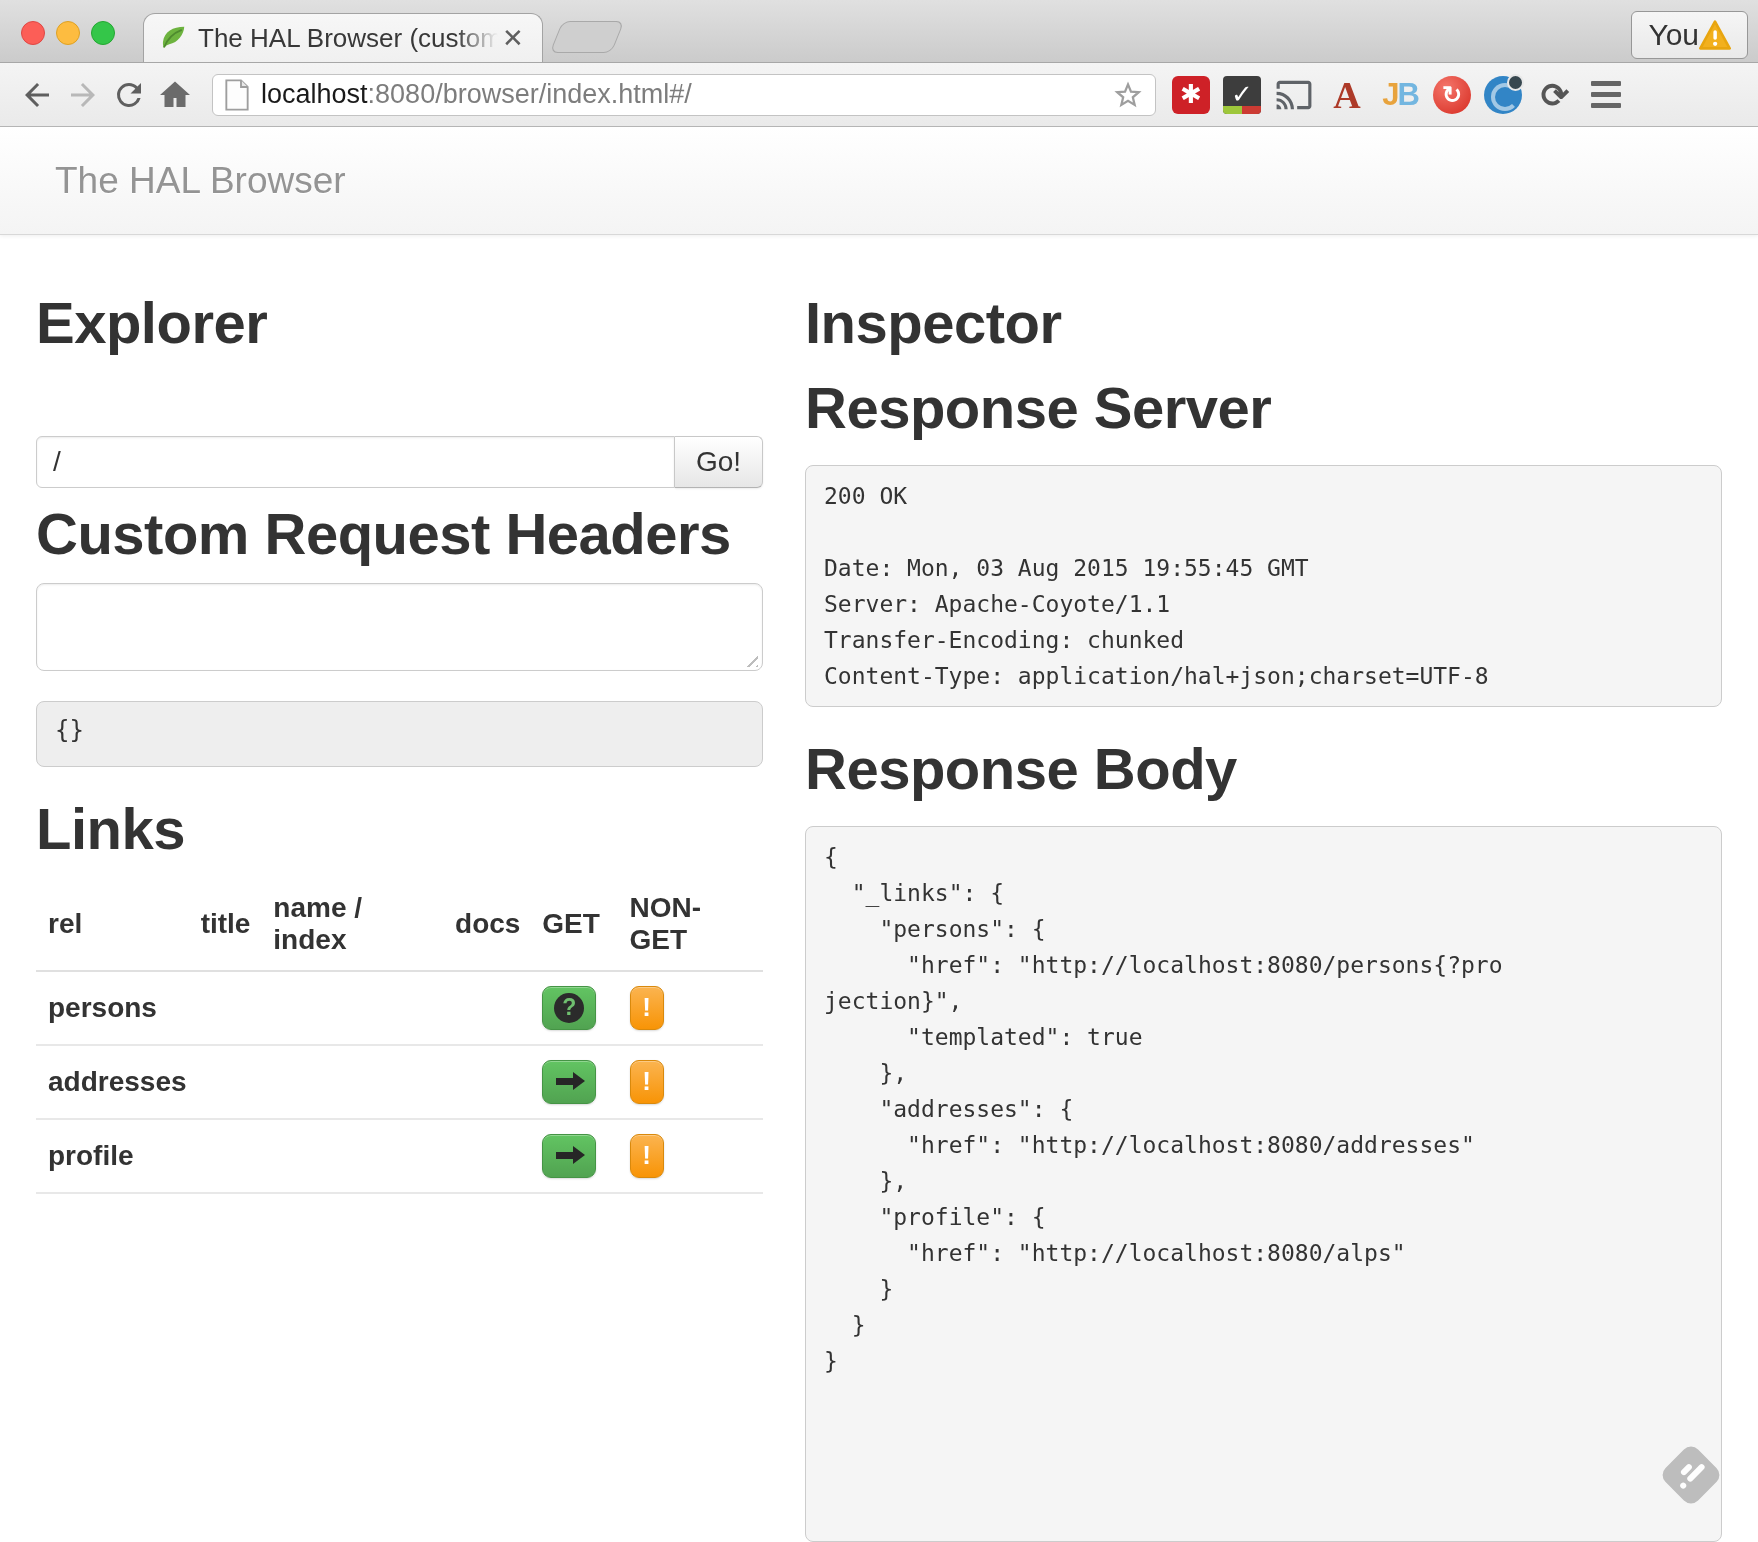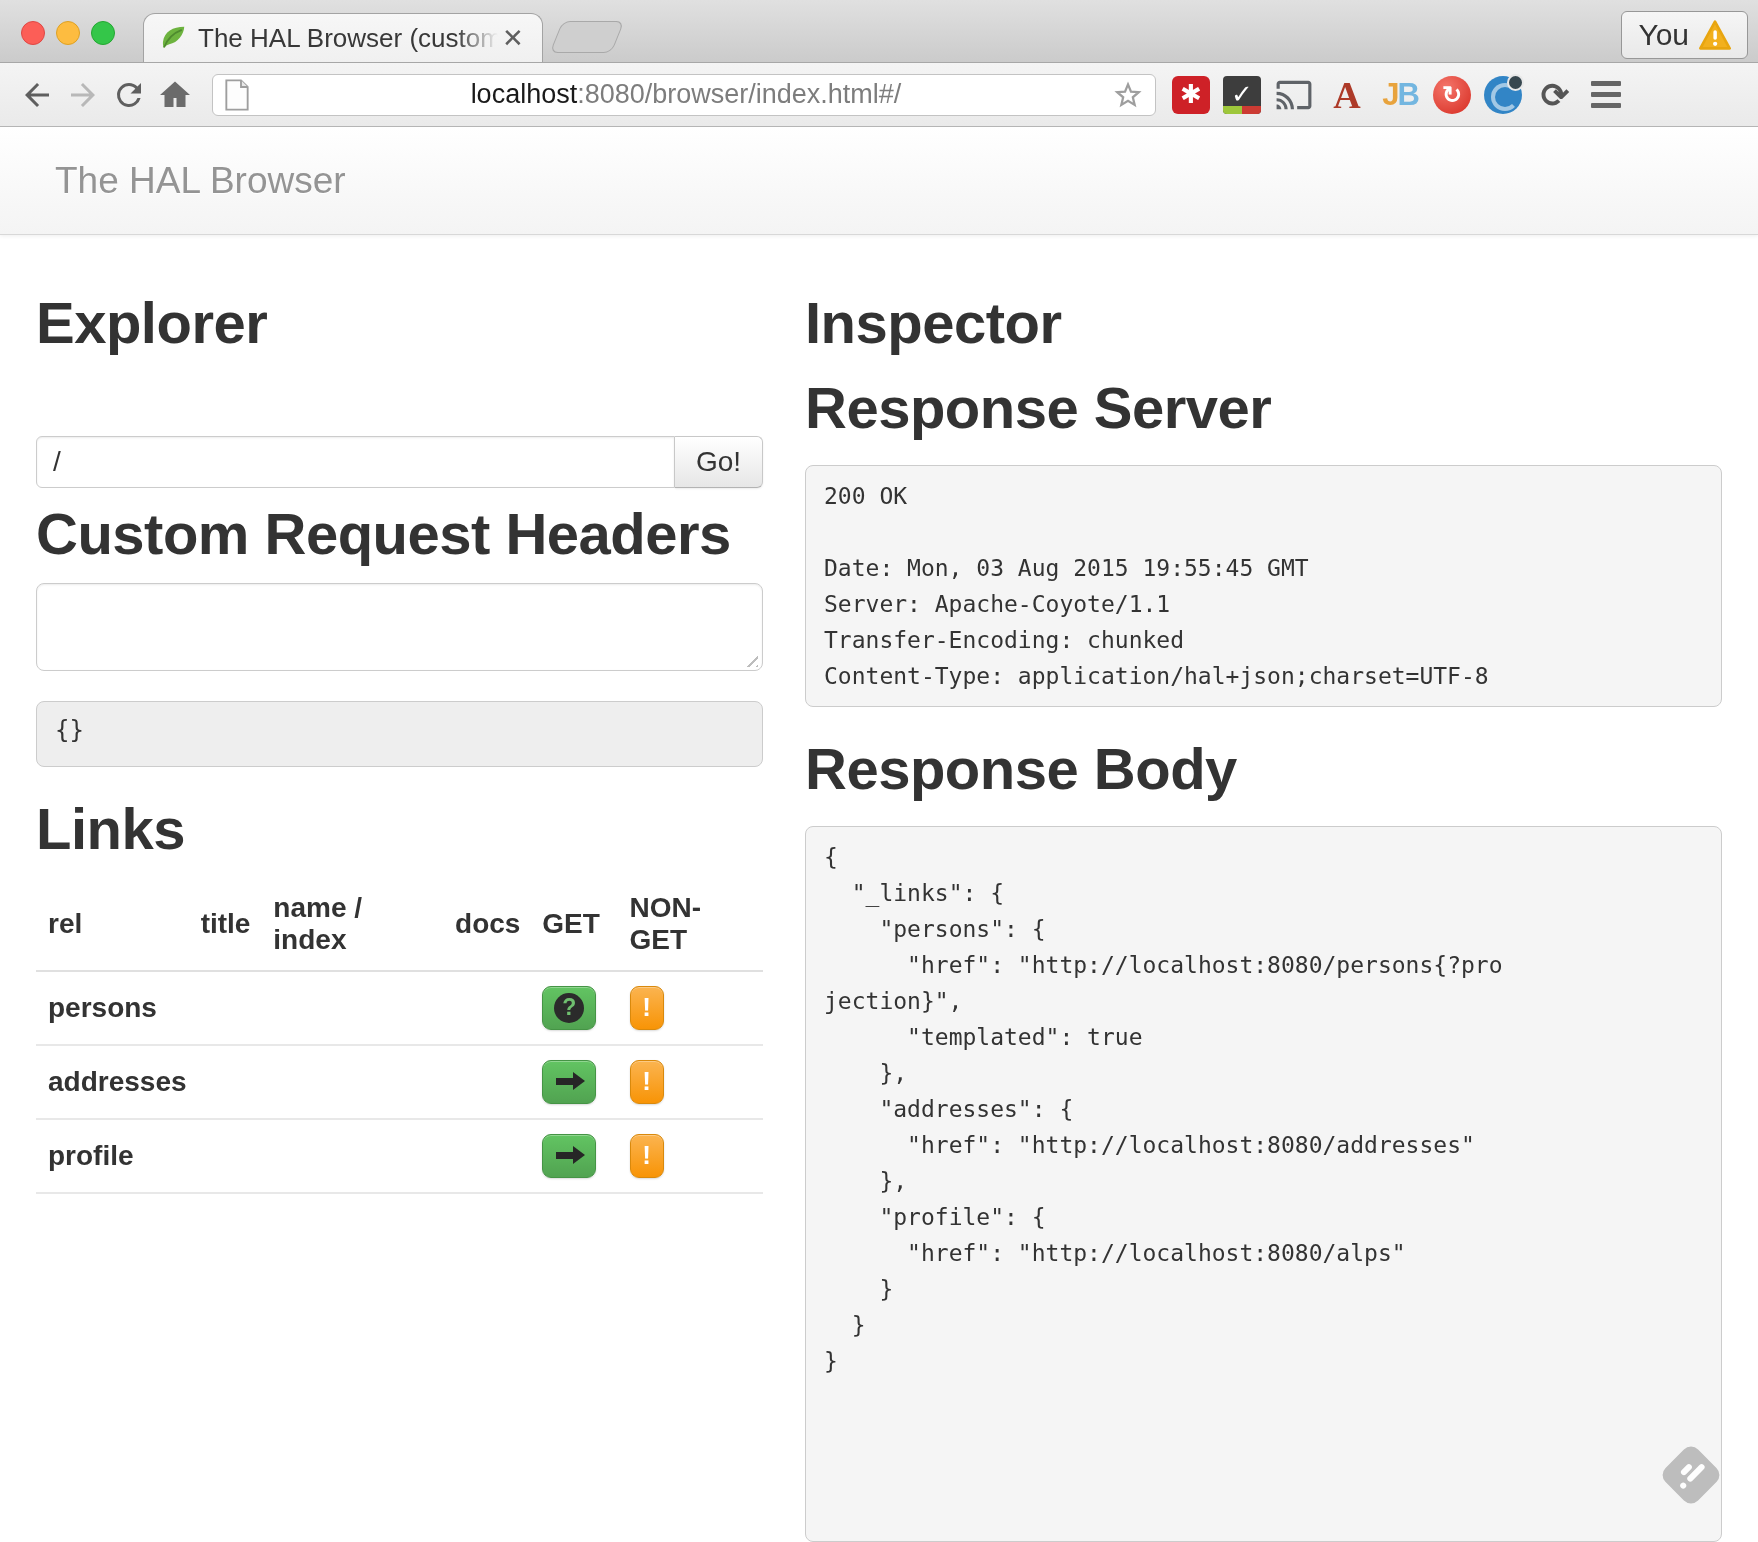--- a/index.html
+++ b/index.html
@@ -20,34 +20,34 @@
     display:flex; align-items:center; padding:0 14px; }
   .tab-title { font-size:26px; color:#383838; white-space:nowrap; overflow:hidden;
     width:300px; margin-left:10px;
     -webkit-mask-image:linear-gradient(90deg,#000 86%,transparent);
             mask-image:linear-gradient(90deg,#000 86%,transparent); }
   .tab-close { font-size:26px; color:#5f5f5f; margin-left:4px; line-height:1; }
   .newtab { position:absolute; left:556px; top:21px; width:62px; height:32px;
     background:#cfcfcf; border:1px solid #a9a9a9; border-radius:8px;
     transform:skewX(-22deg); }
   .profile-btn { position:absolute; right:10px; top:11px; height:48px;
-    padding:0 16px; display:flex; align-items:center; gap:10px;
+    padding:0 16px; display:flex; align-items:center; 
     background:linear-gradient(#f5f5f5,#e9e9e9); border:1px solid #979797;
     border-radius:6px; }
   .profile-btn .label { font-size:30px; color:#333; }
 
   .toolbar { position:relative; height:65px;
     background:linear-gradient(#f4f4f4,#eaeaea);
     border-top:1px solid #a7a7a7; border-bottom:1px solid #b5b5b5;
     display:flex; align-items:center; padding:0 14px; }
   .navbtn { width:46px; height:46px; display:flex; align-items:center; justify-content:center; }
   .omnibox { flex:0 0 auto; width:944px; height:42px; margin-left:14px;
     background:#fff; border:1px solid #c3c3c3; border-radius:6px;
     display:flex; align-items:center; padding:0 10px; }
-  .url { font-size:27px; margin-left:10px; white-space:nowrap; flex:1;text-align:center; }
+  .url { font-size:27px; margin-left:10px; white-space:nowrap; flex:1; }
   .url .host { color:#1a1a1a; }
   .url .rest { color:#7d7d7d; }
   .ext-icons { display:flex; align-items:center; gap:13px; margin-left:16px; }
   .ext { width:40px; height:40px; display:flex; align-items:center; justify-content:center; }
   .ext-lastpass { background:#ce2127; border-radius:6px; color:#fff; font-size:26px; width:38px; height:38px; }
   .ext-checker { background:#3d3d3d; border-radius:4px; color:#fff; font-size:26px;
     width:38px; height:38px; position:relative; overflow:hidden; }
   .ext-checker::after { content:""; position:absolute; left:0; bottom:0; width:100%; height:8px;
     background:linear-gradient(90deg,#9ec73b 50%,#cc3b33 50%); }
   .ext-a { color:#ad3a28; font-family:"Liberation Serif",serif; font-weight:bold; font-size:38px; }

